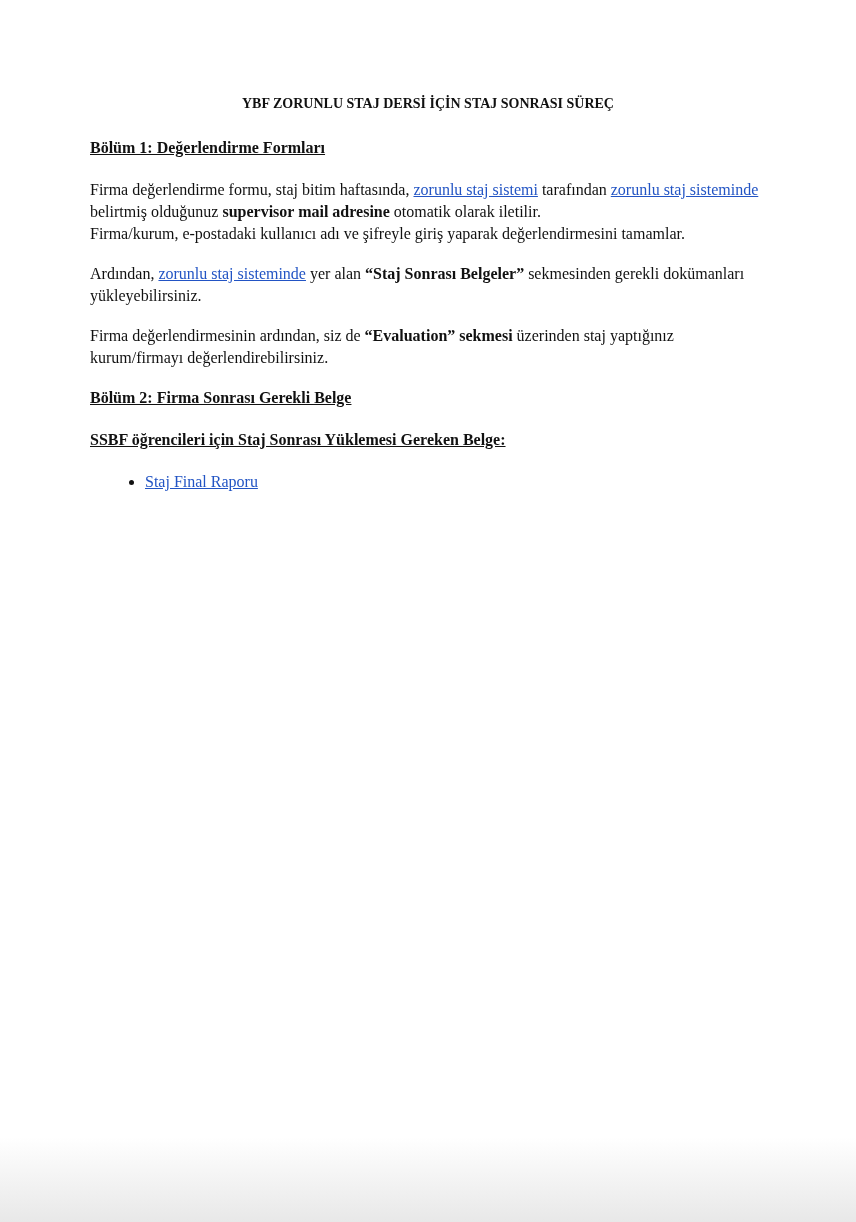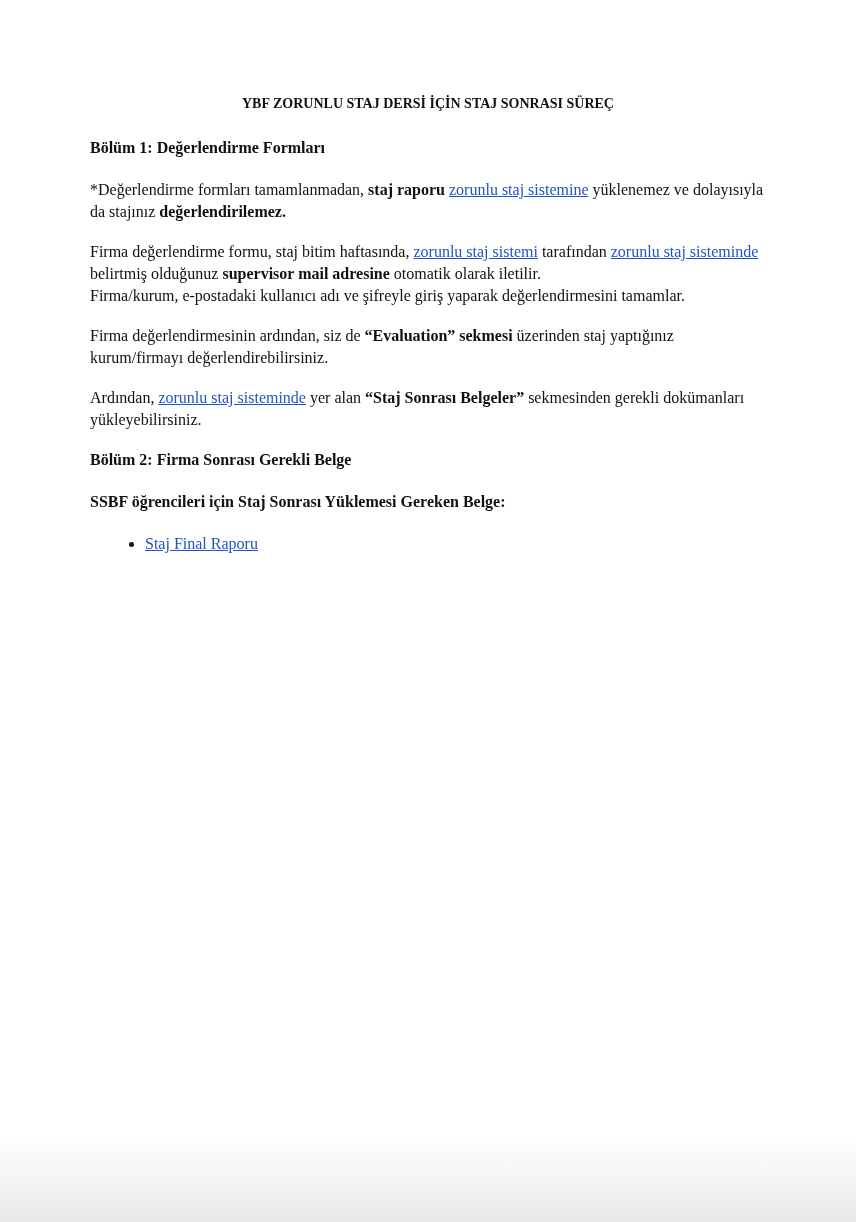--- a/index.html
+++ b/index.html
@@ -22,20 +22,21 @@
   }
   .doc-title {
     text-align: center;
     font-weight: bold;
     font-size: 14px;
     margin: 0 0 22px 0;
   }
   .doc-heading {
     font-weight: bold;
     margin: 16px 0 20px 0;
+    text-decoration: underline;
   }
   .para {
     margin: 0 0 18px 0;
   }
   .para b, .doc-heading {
     font-weight: bold;
   }
   a.doc-link {
     color: #2254c4;
     text-decoration: underline;
@@ -62,27 +63,26 @@
 </head>
 <body>
 
 <div class="doc">
 
   <div class="doc-title">YBF ZORUNLU STAJ DERSİ İÇİN STAJ SONRASI SÜREÇ</div>
 
   <div class="doc-heading">Bölüm 1: Değerlendirme Formları</div>
 
 
-  <p class="para"><span>*Değerlendirme formları tamamlanmadan, </span><b>staj raporu </b><a class="doc-link">zorunlu staj sistemine</a><span> yüklenemez ve dolayısıyla da stajınız </span><b>değerlendirilemez.</b></p>
 
   <p class="para"><span>Firma değerlendirme formu, staj bitim haftasında, </span><a class="doc-link">zorunlu staj sistemi</a><span> tarafından </span><a class="doc-link">zorunlu staj sisteminde</a><span> belirtmiş olduğunuz </span><b>supervisor mail adresine</b><span> otomatik olarak iletilir.</span><br><span>Firma/kurum, e-postadaki kullanıcı adı ve şifreyle giriş yaparak değerlendirmesini tamamlar.</span></p>
 
+  <p class="para"><span>Ardından, </span><a class="doc-link">zorunlu staj sisteminde</a><span> yer alan </span><b>“Staj Sonrası Belgeler” </b><span>sekmesinden gerekli dokümanları yükleyebilirsiniz.</span></p>
+
   <p class="para"><span>Firma değerlendirmesinin ardından, siz de </span><b>“Evaluation” sekmesi </b><span>üzerinden staj yaptığınız kurum/firmayı değerlendirebilirsiniz.</span></p>
-
-  <p class="para"><span>Ardından, </span><a class="doc-link">zorunlu staj sisteminde</a><span> yer alan </span><b>“Staj Sonrası Belgeler” </b><span>sekmesinden gerekli dokümanları yükleyebilirsiniz.</span></p>
 
   <div class="doc-heading">Bölüm 2: Firma Sonrası Gerekli Belge</div>
 
   <div class="doc-heading">SSBF öğrencileri için Staj Sonrası Yüklemesi Gereken Belge:</div>
 
   <ul class="doc-list">
     <li><a class="doc-link">Staj Final Raporu</a></li>
   </ul>
 
 </div>

